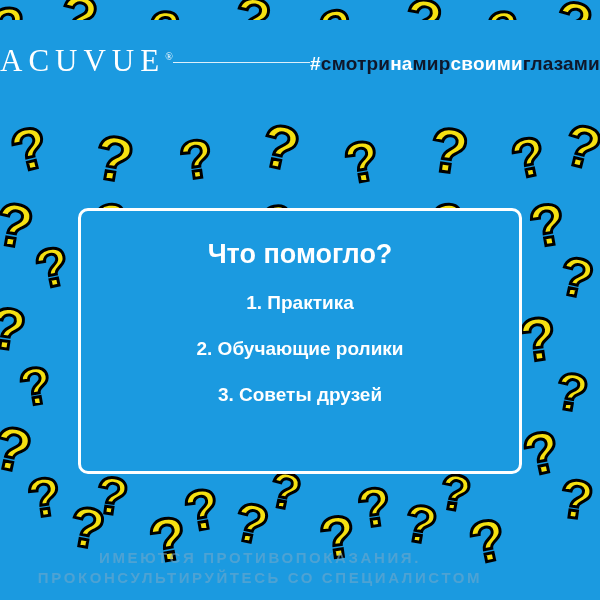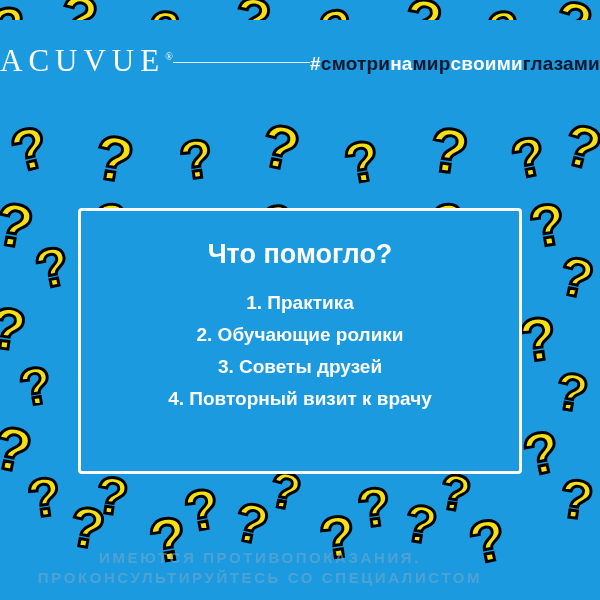--- a/index.html
+++ b/index.html
@@ -82,40 +82,40 @@
     color: #0f172a;
   }
   
   .card {
     position: absolute;
     left: 78px;
     top: 208px;
     width: 444px;
     height: 266px;
     border: 3px solid #ffffff;
-    border-radius: 4px;
+    border-radius: 10px;
     background: #1b9ae0;
     z-index: 4;
     display: flex;
     flex-direction: column;
     align-items: center;
     box-sizing: border-box;
     padding-top: 28px;
   }
   .card-title {
     color: #ffffff;
     font-size: 27px;
     font-weight: bold;
     margin-bottom: 22px;
   }
   .options {
     display: flex;
     flex-direction: column;
     align-items: center;
-    gap: 10px;
+    gap: 24px;
   }
   .option {
     color: #ffffff;
     font-size: 19px;
     font-weight: bold;
     white-space: nowrap;
   }
   
   .disclaimer {
     position: absolute;
@@ -190,21 +190,20 @@
     <div class="rule"></div>
     <div class="hashtag" id="hashtag"><span class="w">#</span><span class="y">смотри</span><span class="w">на</span><span class="y">мир</span><span class="w">своими</span><span class="y">глазами</span></div>
   </div>
 
   <div class="card">
     <div class="card-title">Что помогло?</div>
     <div class="options" id="options">
         <div class="option">1. Практика</div>
         <div class="option">2. Обучающие ролики</div>
         <div class="option">3. Советы друзей</div>
-        <div class="option">4. Повторный визит к врачу</div>
       </div>
   </div>
 
   <div class="disclaimer">
     <div>ИМЕЮТСЯ ПРОТИВОПОКАЗАНИЯ.</div>
     <div>ПРОКОНСУЛЬТИРУЙТЕСЬ СО СПЕЦИАЛИСТОМ</div>
   </div>
 
 </div>
 

